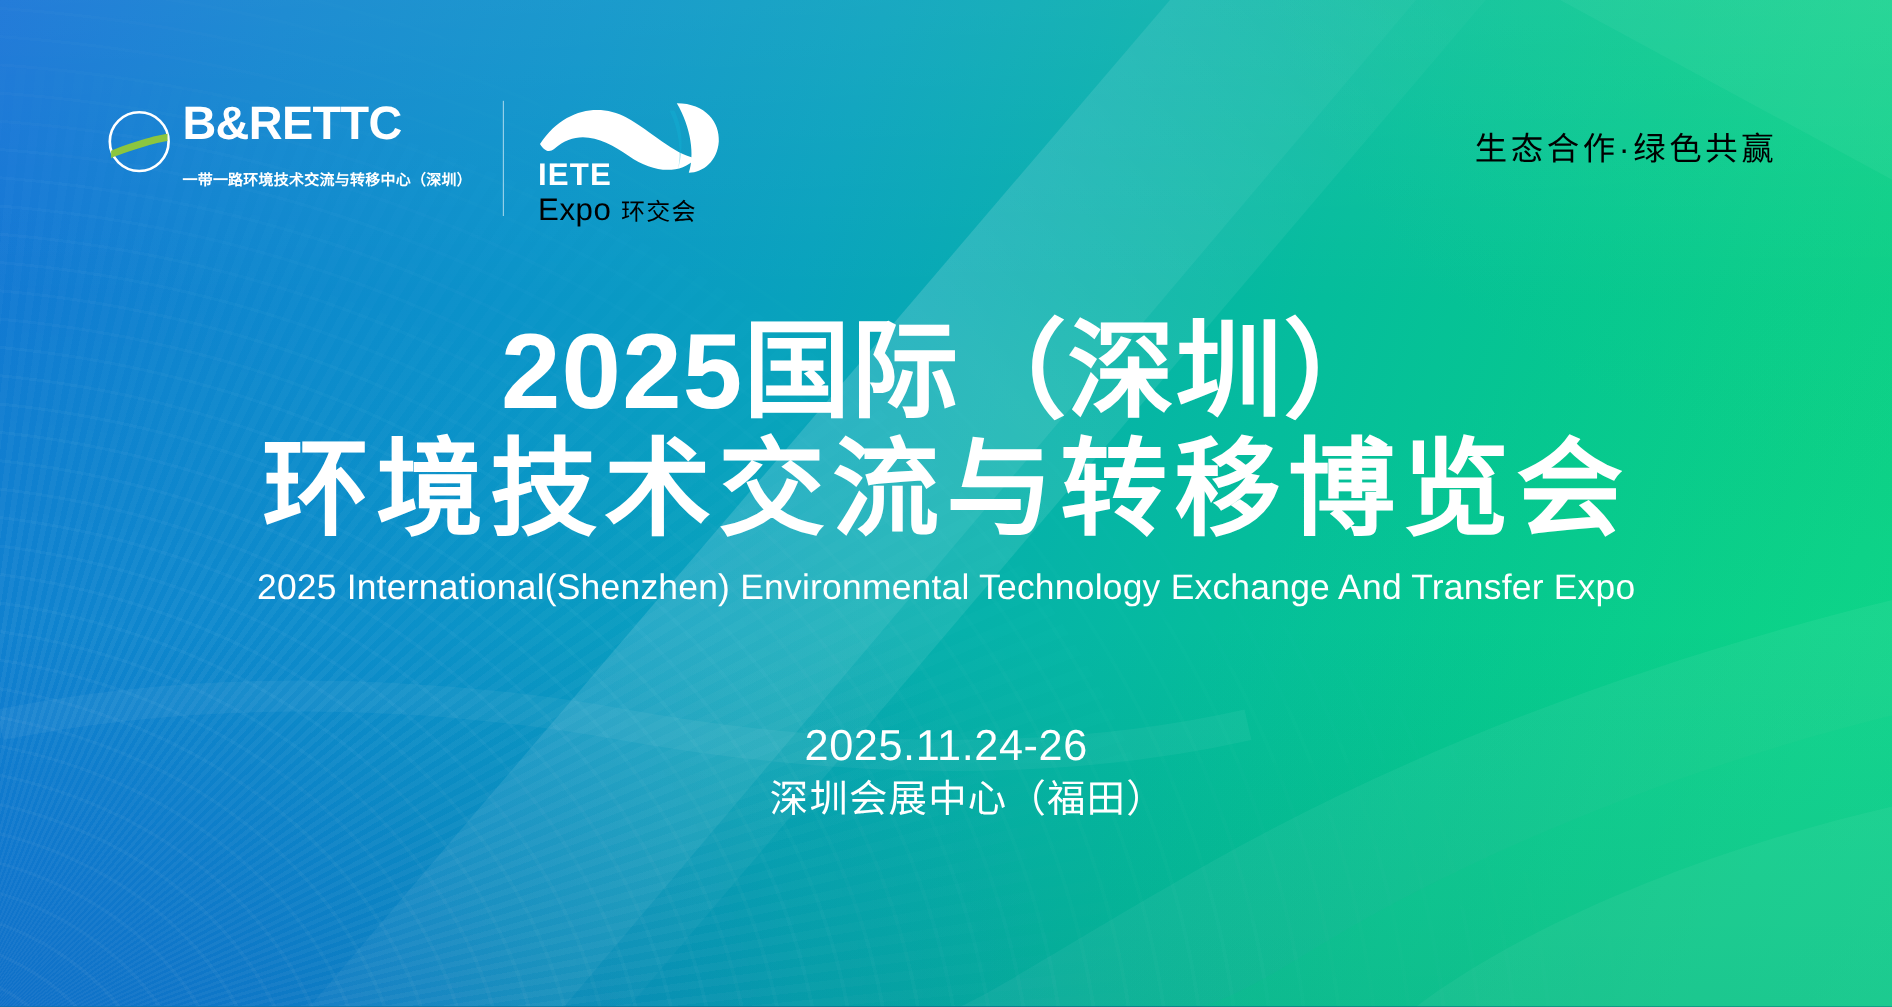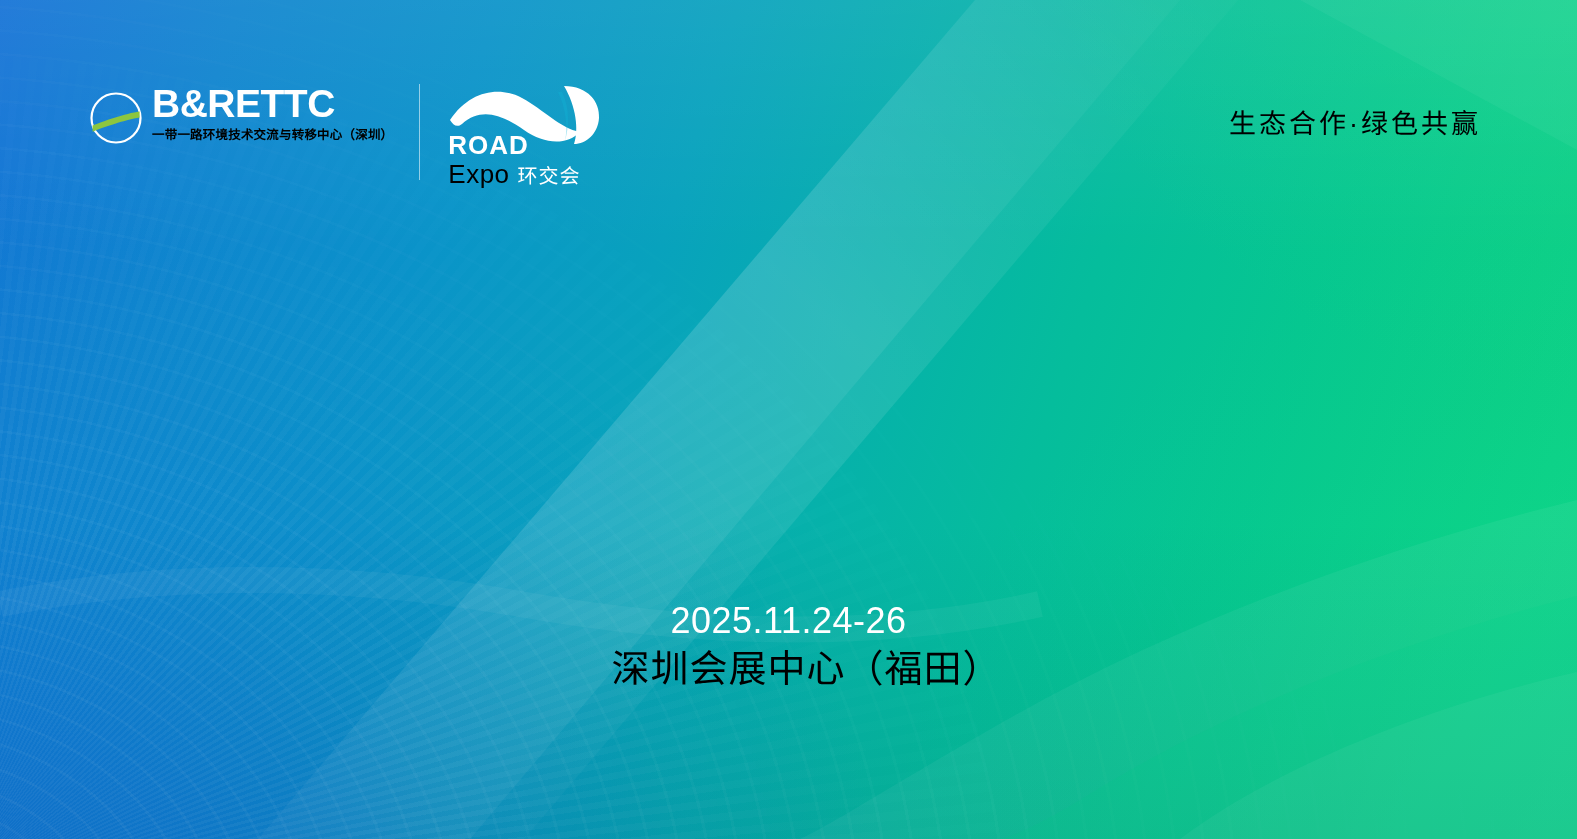--- a/index.html
+++ b/index.html
@@ -155,26 +155,26 @@
   }
   .brettc-word {
     color: #ffffff;
     font-size: 39px;
     font-weight: bold;
     letter-spacing: -0.5px;
     line-height: 1;
     white-space: nowrap;
   }
   .brettc-cn {
-    color: #000000;
+    color: #ffffff;
     font-size: 12.5px;
     font-weight: bold;
     letter-spacing: .2px;
     line-height: 1.25;
-    margin-top: 5px;
+    margin-top: 20px;
     white-space: nowrap;
   }
   .brettc-en {
     color: #ffffff;
     font-size: 9.3px;
     font-weight: bold;
     letter-spacing: .55px;
     line-height: 1.32;
     margin-top: 2px;
     max-width: 215px;
@@ -212,21 +212,21 @@
     margin-top: 3px;
   }
   .iete-expo {
     color: #000000;
     font-size: 26px;
     font-weight: 300;
     letter-spacing: .5px;
     line-height: 1;
   }
   .iete-cn {
-    color: #ffffff;
+    color: #000000;
     font-size: 20px;
     font-weight: 500;
     letter-spacing: 1px;
     margin-left: 8px;
     line-height: 1;
   }
 
   
   #slogan {
     color: #000000;
@@ -281,22 +281,22 @@
   }
   #meta-date {
     color: #ffffff;
     font-size: 36px;
     font-weight: 400;
     letter-spacing: .5px;
     line-height: 1.12;
     white-space: nowrap;
   }
   #meta-venue {
-    color: #000000;
-    font-size: 38px;
+    color: #ffffff;
+    font-size: 32px;
     font-weight: 400;
     letter-spacing: 1px;
     line-height: 1.2;
     margin-top: 6px;
     white-space: nowrap;
     padding-left: 36px;
   }
 </style>
 </head>
 <body>
@@ -357,33 +357,38 @@
 
         <div id="logo-iete">
           <svg id="iete-swoosh" viewBox="0 0 164 66">
             <path d="M116,2 C140,2 152,18 151,34 C150,50 138,60 126,60 C131,46 128,22 116,2 Z" fill="#ffffff"></path>
             <path d="M112,6 C120,22 122,44 118,58 C112,44 108,22 112,6 Z" fill="#ffffff" opacity="0"></path>
             <path d="M2,36 C22,6 52,2 74,14 C96,26 112,44 132,48 C118,62 96,60 76,46
                      C56,32 34,22 14,40 C9,44 5,41 2,36 Z" fill="#ffffff"></path>
             <path d="M110,8 C118,24 120,44 117,57 C121,44 122,24 114,8 Z" fill="#12b5d6" opacity="0.35"></path>
           </svg>
           <div id="iete-words">
-            <div class="iete-line1">ROAD</div>
+            <div class="iete-line1">IETE</div>
             <div class="iete-line2">
               <span class="iete-expo">Expo</span>
               <span class="iete-cn">环交会</span>
             </div>
           </div>
         </div>
 
       </div>
 
       <div id="slogan">生态合作·绿色共赢</div>
     </div>
 
+    <div id="titles">
+      <div id="title-cn-1">2025国际（深圳）</div>
+      <div id="title-cn-2">环境技术交流与转移博览会</div>
+      <div id="title-en">2025 International(Shenzhen) Environmental Technology Exchange And Transfer Expo</div>
+    </div>
 
     <div id="meta">
       <div id="meta-date">2025.11.24-26</div>
       <div id="meta-venue">深圳会展中心（福田）</div>
     </div>
 
   </div>
 </div>
 
 </body></html>

